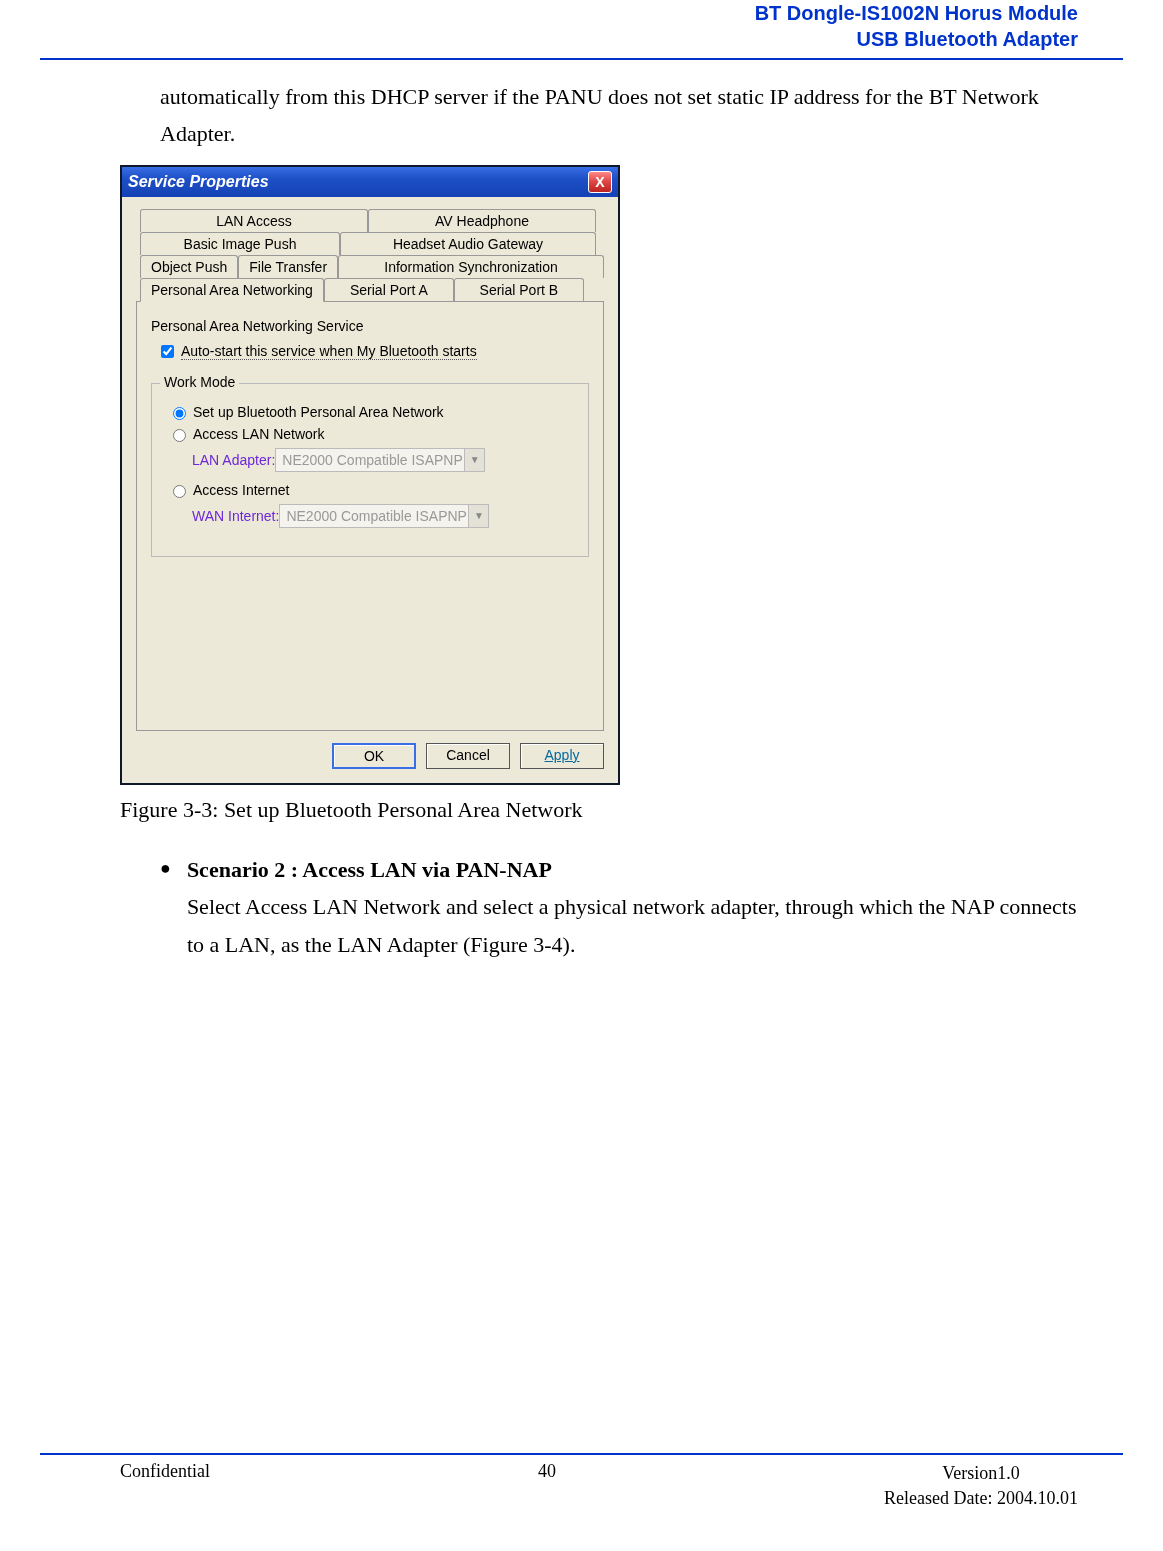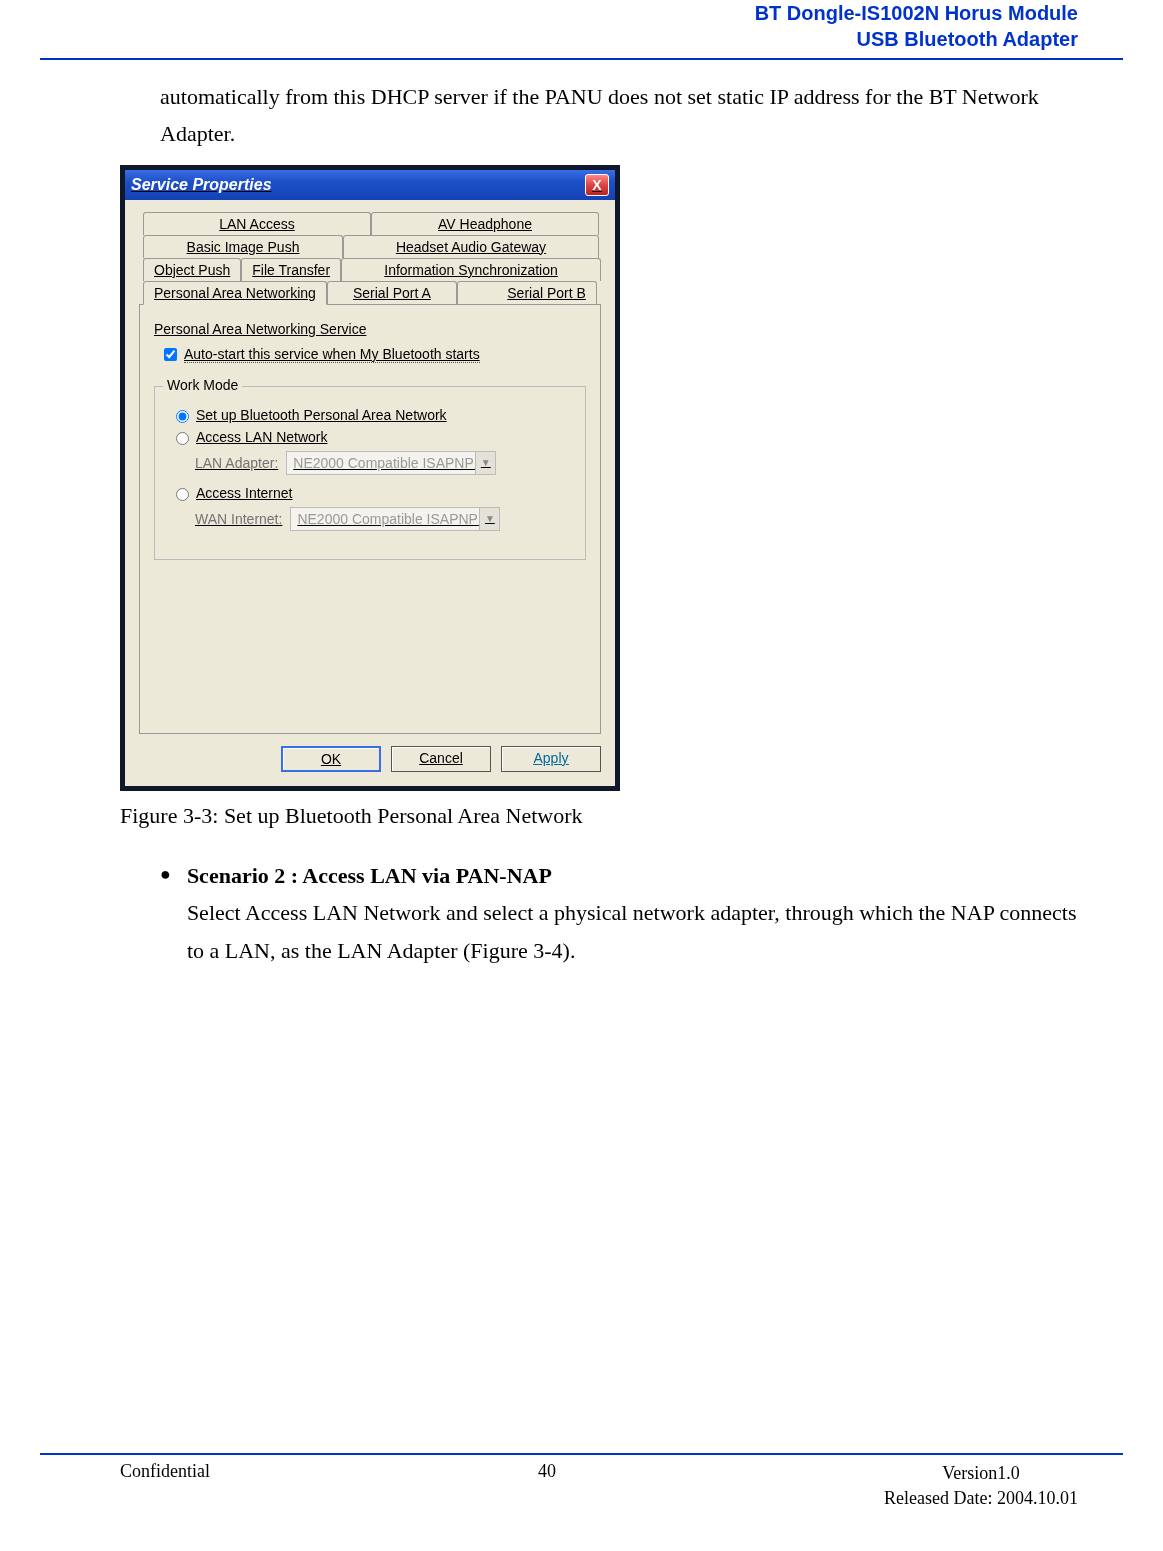--- a/index.html
+++ b/index.html
@@ -32,25 +32,24 @@
     margin-left: 75px;
     line-height: 1.7;
   }
   .figure-wrap {
     margin: 12px 0 12px 35px;
   }
   
   .dialog {
     width: 500px;
     background: #ece9d8;
-    border: 5px solid #0f172a;
+    border: 2px solid #0f172a;
     font-family: Tahoma, Arial, sans-serif;
     font-size: 14px;
     color: #000;
-    text-decoration: underline;
   }
   .titlebar {
     background: linear-gradient(to bottom, #3a6ee6 0%, #1d4fc6 40%, #1442b5 100%);
     color: #fff;
     font-weight: bold;
     font-style: italic;
     display: flex;
     align-items: center;
     justify-content: space-between;
     padding: 4px 6px;
@@ -128,22 +127,22 @@
   .indent1 { margin-left: 6px; }
   .indent2 { margin-left: 30px; }
   .adapter-row {
     display: flex;
     align-items: center;
     margin-left: 30px;
     margin-top: 4px;
     margin-bottom: 10px;
   }
   .disabled-label {
-    color: #737373;
-    margin-right: 8px;
+    color: #6d28d9;
+    margin-right: 0;
     font-size: 14px;
   }
   .combo {
     display: flex;
     align-items: center;
     border: 1px solid #bbb;
     background: #f4f3ee;
     height: 24px;
     width: 210px;
     color: #999;
@@ -170,21 +169,21 @@
   .btnbar {
     display: flex;
     justify-content: flex-end;
     gap: 10px;
     padding: 8px 14px 14px 0;
   }
   .winbtn {
     background: #ece9d8;
     border: 1px solid #555;
     padding: 3px 0;
-    width: 100px;
+    width: 84px;
     text-align: center;
     font-size: 14px;
     box-shadow: inset 1px 1px 0 #fff;
   }
   .winbtn.default {
     border: 2px solid #3a6ee6;
   }
   .winbtn.disabled {
     color: #0369a1;
   }
@@ -261,21 +260,21 @@
             <div class="tab" style="width:256px;text-align:center">Headset Audio Gateway</div>
           </div>
           <div class="tab-row">
             <div class="tab">Object Push</div>
             <div class="tab">File Transfer</div>
             <div class="tab" style="flex:1;text-align:center">Information Synchronization</div>
           </div>
           <div class="tab-row">
             <div class="tab active">Personal Area Networking</div>
             <div class="tab" style="width:130px;text-align:center">Serial Port A</div>
-            <div class="tab" style="width:140px;text-align:right">Serial Port B</div>
+            <div class="tab" style="width:130px;text-align:center">Serial Port B</div>
           </div>
           <div class="tab-panel">
             <div class="svc-title">Personal Area Networking Service</div>
             <div class="checkrow">
               <input type="checkbox" class="checkbox" checked="" style="">
               <span class="dot-underline"><span>Auto-start this service when My Bluetooth starts</span></span>
             </div>
 
             <div class="groupbox">
               <div class="groupbox-title">Work Mode</div>

